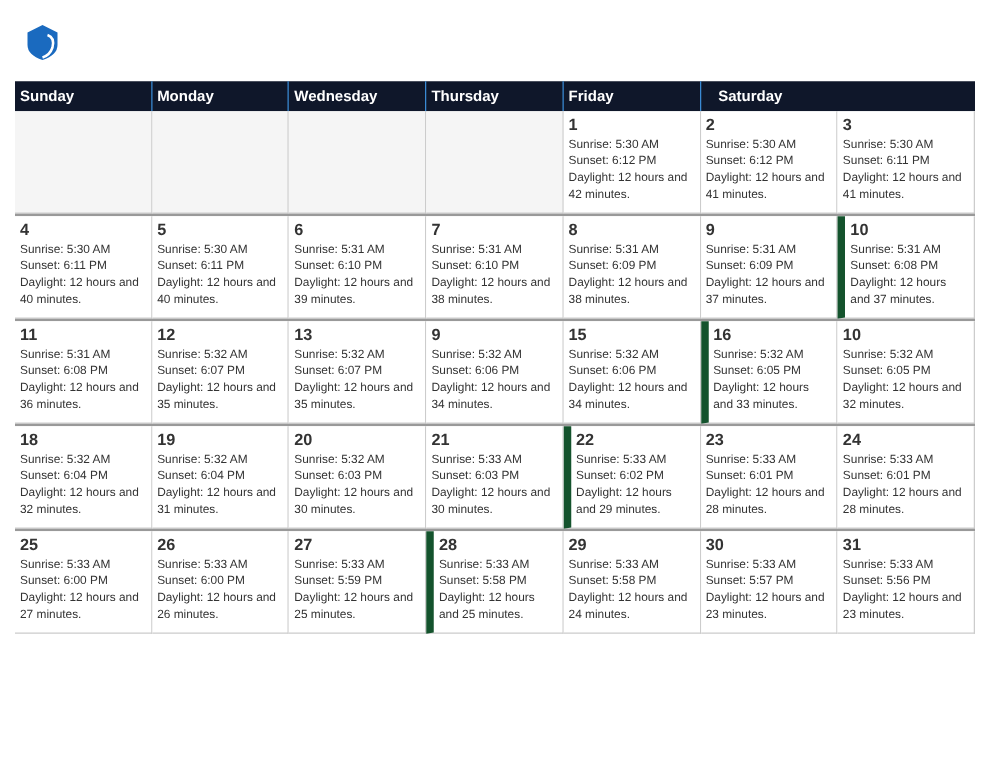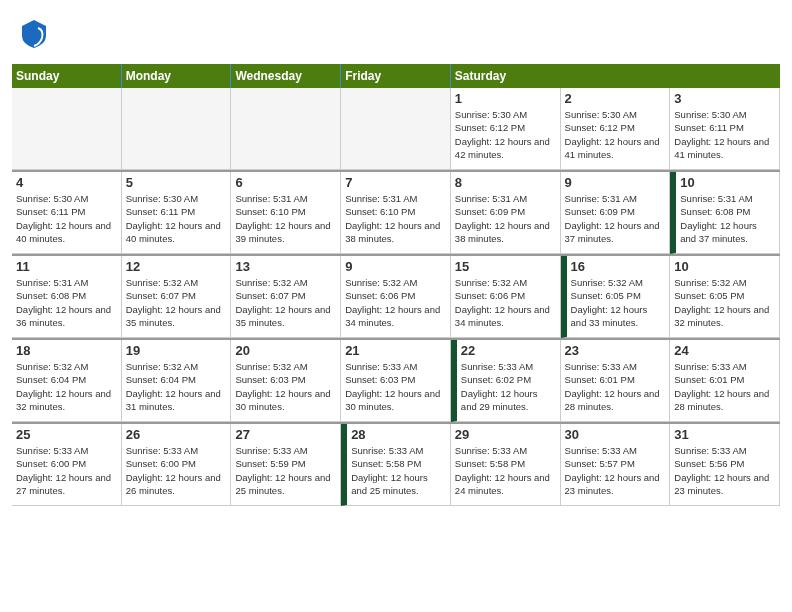--- a/index.html
+++ b/index.html
@@ -11,23 +11,23 @@
     .logo-text { font-size: 18px; font-weight: bold; line-height: 1.2; }
     .logo-text .general { color: #333; }
     .logo-text .blue { color: #1a6abf; }
     
     .title-area { text-align: right; }
     .month-title { font-size: 36px; font-weight: 300; color: #333; }
     .subtitle { font-size: 16px; color: #555; }
     
     .calendar { padding: 0 12px 12px 12px; }
     
-    .cal-header { display: grid; grid-template-columns: repeat(7, 1fr); background: #4d7c0f; }
+    .cal-header { display: grid; grid-template-columns: repeat(7, 1fr); background: #0f172a; }
     .cal-header-cell { color: #fff; font-size: 12px; font-weight: bold; padding: 5px 4px; text-align: left; border-right: 1px solid #3a8ad4; }
-    .cal-header-cell:last-child { border-right: none; }
+    .cal-header-cell:last-child { border-right: none; margin-left: 10px; }
     
     .cal-grid { display: grid; grid-template-columns: repeat(7, 1fr); }
     
     .cal-cell { border: 1px solid #ccc; padding: 3px 4px; min-height: 82px; vertical-align: top; background: #fff; border-top: none; border-left: none; }
     .cal-cell:nth-child(7n+1) { border-left: 6px solid #14532d; }
     
     .day-num { font-size: 13px; font-weight: bold; color: #333; margin-bottom: 2px; }
     .day-info { font-size: 9.5px; color: #333; line-height: 1.4; }
     
     .empty-cell { background: #f5f5f5; border: 1px solid #ccc; min-height: 82px; border-top: none; border-left: none; }
@@ -53,20 +53,21 @@
       <div class="month-title"></div>
       <div class="subtitle"></div>
     </div>
   </div>
 
   <div class="calendar">
     <div class="cal-header">
     <div class="cal-header-cell">Sunday</div>
         <div class="cal-header-cell">Monday</div>
         <div class="cal-header-cell">Wednesday</div>
+        <div class="cal-header-cell">Thursday</div>
         <div class="cal-header-cell">Friday</div>
         <div class="cal-header-cell">Saturday</div>
       </div>
     <div class="cal-grid">
     <div class="empty-cell"></div>
         <div class="empty-cell"></div>
         <div class="empty-cell"></div>
         <div class="empty-cell"></div>
         <div class="cal-cell">
           <div class="day-num">1</div>

